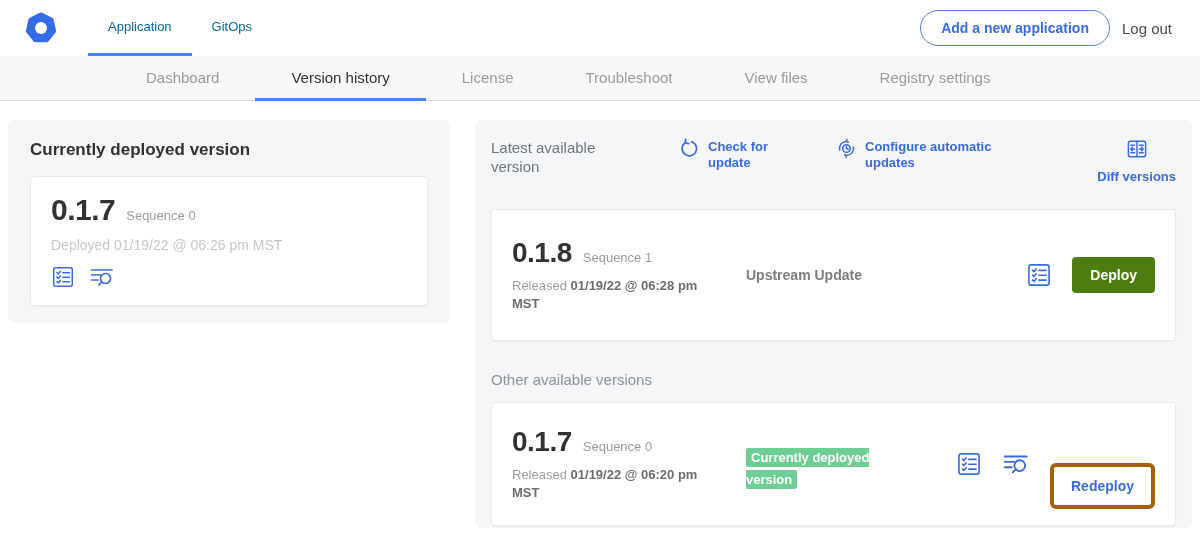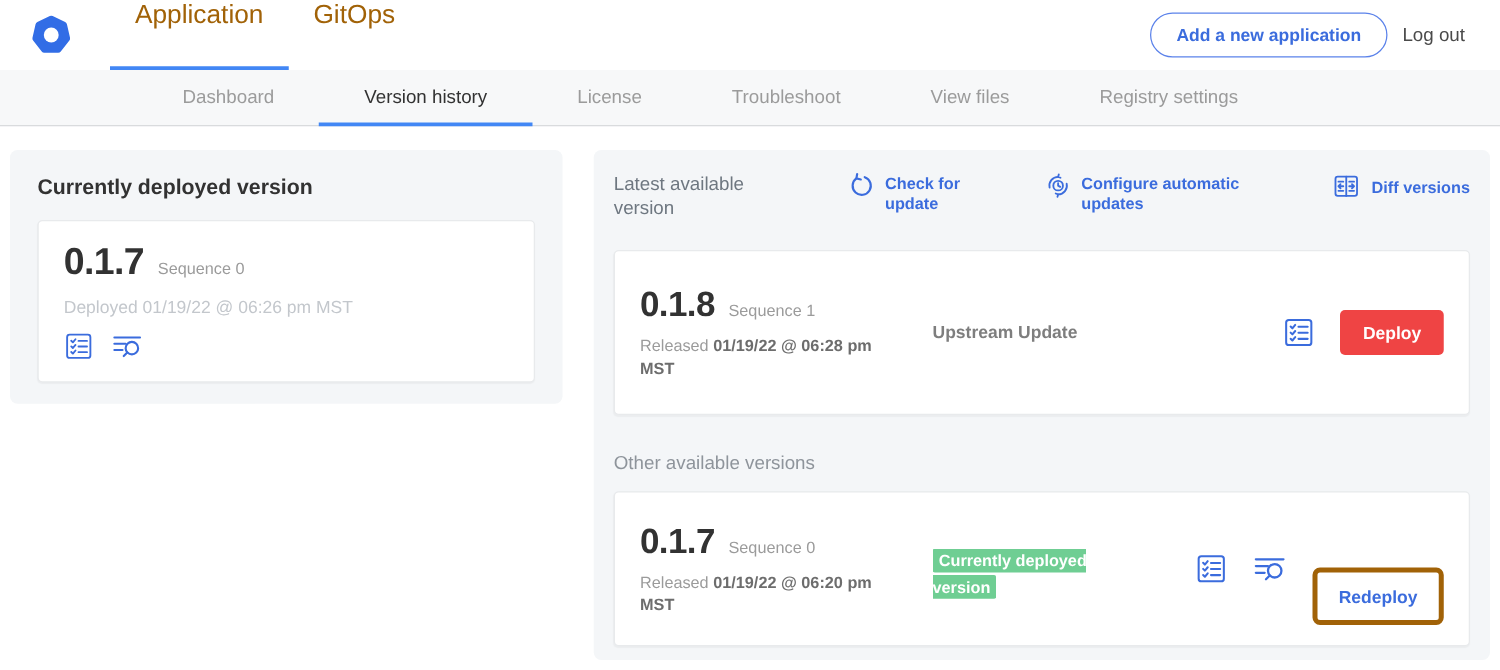--- a/index.html
+++ b/index.html
@@ -8,21 +8,21 @@
     font-family: "Liberation Sans", "DejaVu Sans", sans-serif;
     background: #ffffff;
     color: #323232;
   }
   .page { position: relative; width: 1200px; height: 536px; background: #fff; overflow: hidden; }
 
   
   .header { display: flex; align-items: stretch; height: 56px; background: #fff; padding: 0 28px 0 24px; }
   .logo-wrap { display: flex; align-items: center; margin-right: 30px; }
   .header-tabs { display: flex; align-items: stretch; }
-  .header-tab { display: flex; padding: 0 20px; font-size: 21px; color: #a16207; cursor: pointer; border-bottom: 3px solid transparent; }
+  .header-tab { display: flex; align-items: center; padding: 0 20px; font-size: 13px; color: #0369a1; cursor: pointer; border-bottom: 3px solid transparent; }
   .header-tab.active { border-bottom-color: #4287f5; }
   .header-right { margin-left: auto; display: flex; align-items: center; gap: 12px; }
   .add-app-btn { border: 1px solid #5b82ea; color: #3b6cdd; background: #fff; font-weight: bold; font-size: 14px; border-radius: 19px; padding: 9px 20px; cursor: pointer; font-family: inherit; }
   .logout { font-size: 15px; color: #4a4a4a; cursor: pointer; }
 
   
   .subnav { display: flex; align-items: stretch; height: 45px; background: #f7f8f9; border-bottom: 1px solid #d9dbdd; padding-left: 110px; }
   .subnav-tab { display: flex; align-items: center; padding: 0 36px; font-size: 15px; color: #9b9b9b; cursor: pointer; border-bottom: 3px solid transparent; margin-bottom: -1px; }
   .subnav-tab.active { color: #323232; border-bottom-color: #4287f5; }
 
@@ -47,38 +47,38 @@
 
   
   .lav-header { display: flex; align-items: flex-start; }
   .lav-title { width: 130px; font-size: 15px; line-height: 19px; color: #6e7780; }
   .action { display: flex; align-items: flex-start; gap: 8px; color: #3b6cdd; cursor: pointer; }
   .action-label { font-size: 13px; font-weight: bold; line-height: 16px; margin-top: 1px; }
   .action-check { margin-left: 58px; justify-content: flex-end; }
   .action-check .action-label { width: 66px; }
   .action-configure { margin-left: 62px; }
   .action-configure .action-label { width: 130px; }
-  .action-diff { margin-left: auto; align-items: center; }
+  .action-diff { margin-left: auto; align-items: center; flex-direction: column; }
 
   
   .version-card { display: flex; align-items: center; padding: 16px 20px; gap: 6px; }
   .latest-card { margin-top: 24px; min-height: 132px; }
   .other-card { margin-top: 14px; min-height: 112px; }
   .ver-col { width: 228px; flex: none; }
   .released-line { margin-top: 8px; font-size: 13px; line-height: 18px; width: 186px; color: #9b9b9b; }
   .released-line b { color: #6d6d6d; }
   .files-row { margin-top: 8px; font-size: 13px; color: #717171; }
   .view-diff { color: #3b6cdd; font-weight: bold; margin-left: 10px; cursor: pointer; }
   .mid-col { flex: 1; min-width: 0; }
   .source-label { font-size: 14px; font-weight: bold; color: #7e7e7e; }
   .badge-wrap { margin-top: 8px; max-width: 148px; line-height: 21px; }
   .deployed-badge { display: inline; background: #6fce93; color: #fff; font-size: 13px; font-weight: bold; padding: 2px 5px; border-radius: 2px; }
   .right-col { display: flex; align-items: center; gap: 20px; flex: none; }
 
-  .deploy-btn { background: #ef4444; color: #fff; border: none; border-radius: 4px; font-weight: bold; font-size: 14px; padding: 10px 18px; cursor: pointer; font-family: inherit; }
+  .deploy-btn { background: #4d7c0f; color: #fff; border: none; border-radius: 4px; font-weight: bold; font-size: 14px; padding: 10px 18px; cursor: pointer; font-family: inherit; }
   .redeploy-btn { background: #fff; color: #3b6cdd; border: 4px solid #a16207; border-radius: 6px; font-weight: bold; font-size: 14px; padding: 11px 17px; cursor: pointer; font-family: inherit; margin-top: 44px; }
 
   .other-title { margin-top: 30px; font-size: 15px; color: #8e949b; }
 
   svg { display: block; }
 </style>
 </head>
 <body>
 
 <div class="page">

